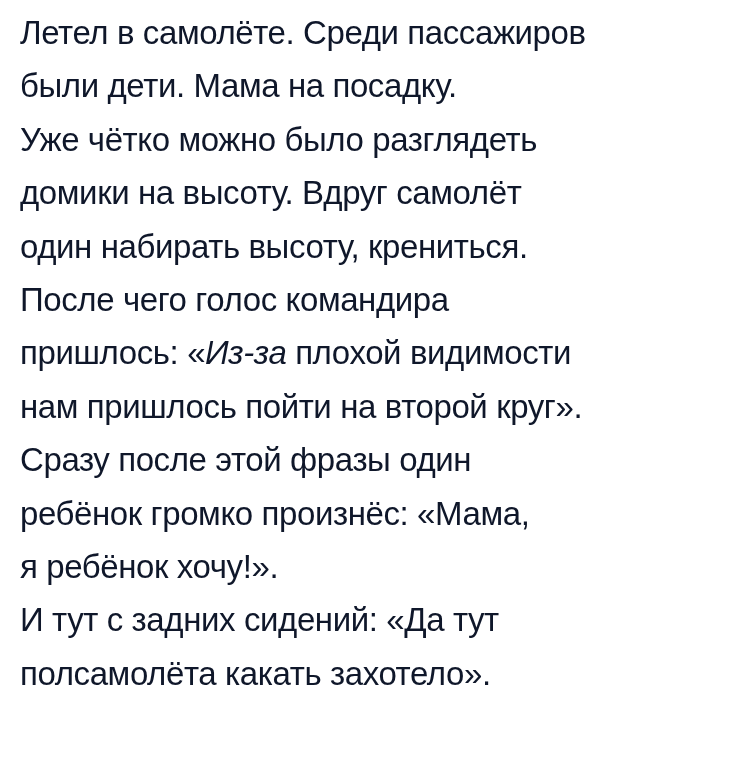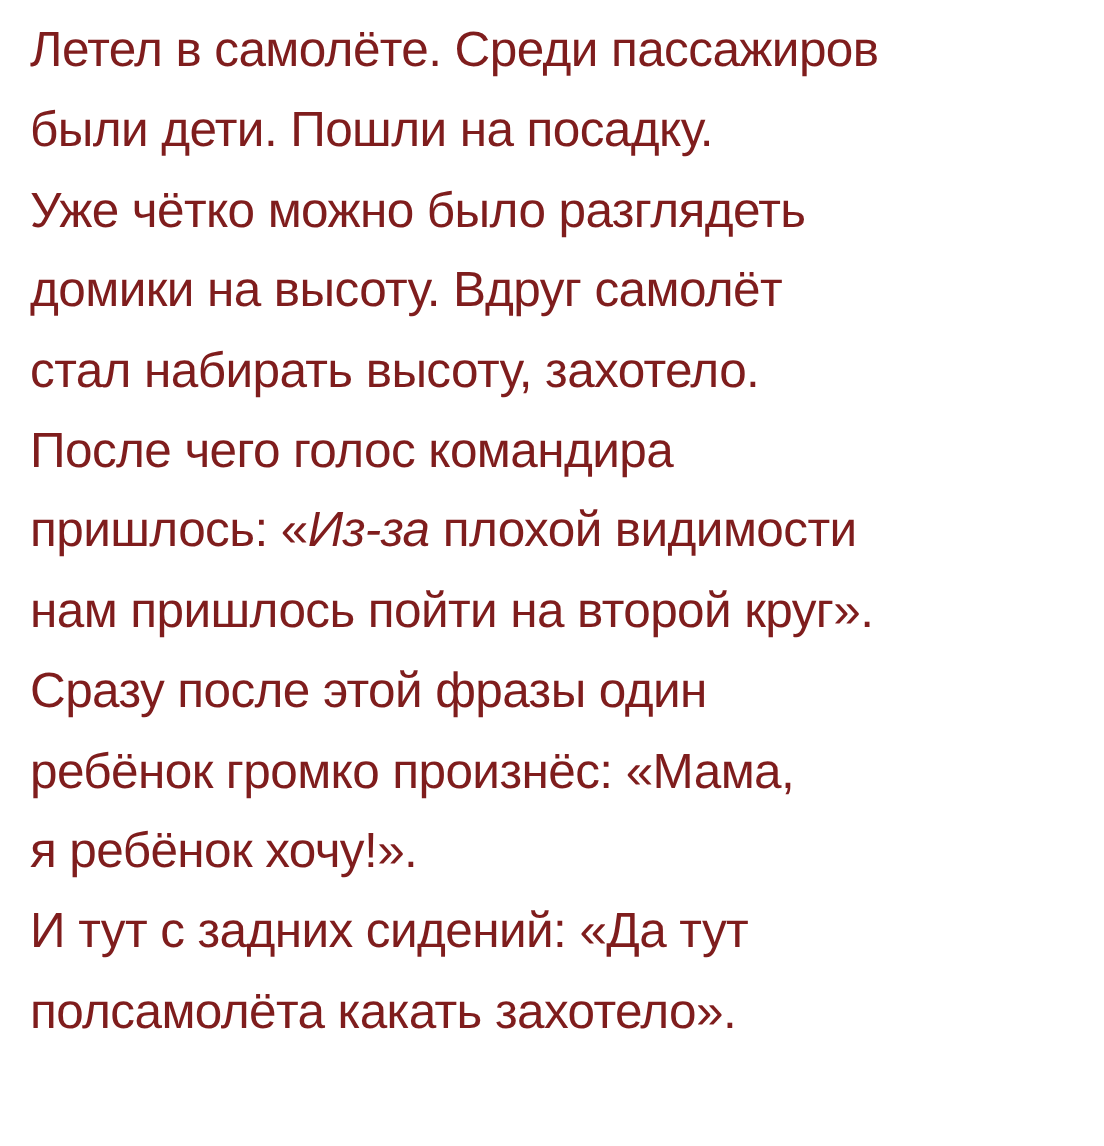--- a/index.html
+++ b/index.html
@@ -13,40 +13,40 @@
     box-sizing: border-box;
     background: #ffffff;
     padding: 6px 14px 0 20px;
     overflow: hidden;
   }
   .story {
     font-family: "Liberation Sans", "DejaVu Sans", sans-serif;
     font-size: 33px;
     line-height: 53.4px;
     font-weight: 400;
-    color: #7f1d1d;
+    color: #0f172a;
     letter-spacing: -0.4px;
   }
   .line {
     white-space: nowrap;
   }
   .italic {
     font-style: italic;
   }
 </style>
 </head>
 <body>
 
 <div class="canvas">
   <div class="story">
     <div class="line">Летел в самолёте. Среди пассажиров</div>
-    <div class="line">были дети. Пошли на посадку.</div>
+    <div class="line">были дети. Мама на посадку.</div>
     <div class="line">Уже чётко можно было разглядеть</div>
     <div class="line">домики на высоту. Вдруг самолёт</div>
-    <div class="line">стал набирать высоту, захотело.</div>
+    <div class="line">один набирать высоту, крениться.</div>
     <div class="line">После чего голос командира</div>
     <div class="line"><span>пришлось: «</span><span class="italic">Из-за</span><span> плохой видимости</span></div>
     <div class="line">нам пришлось пойти на второй круг».</div>
     <div class="line">Сразу после этой фразы один</div>
     <div class="line">ребёнок громко произнёс: «Мама,</div>
     <div class="line">я ребёнок хочу!».</div>
     <div class="line">И тут с задних сидений: «Да тут</div>
     <div class="line">полсамолёта какать захотело».</div>
   </div>
 </div>

